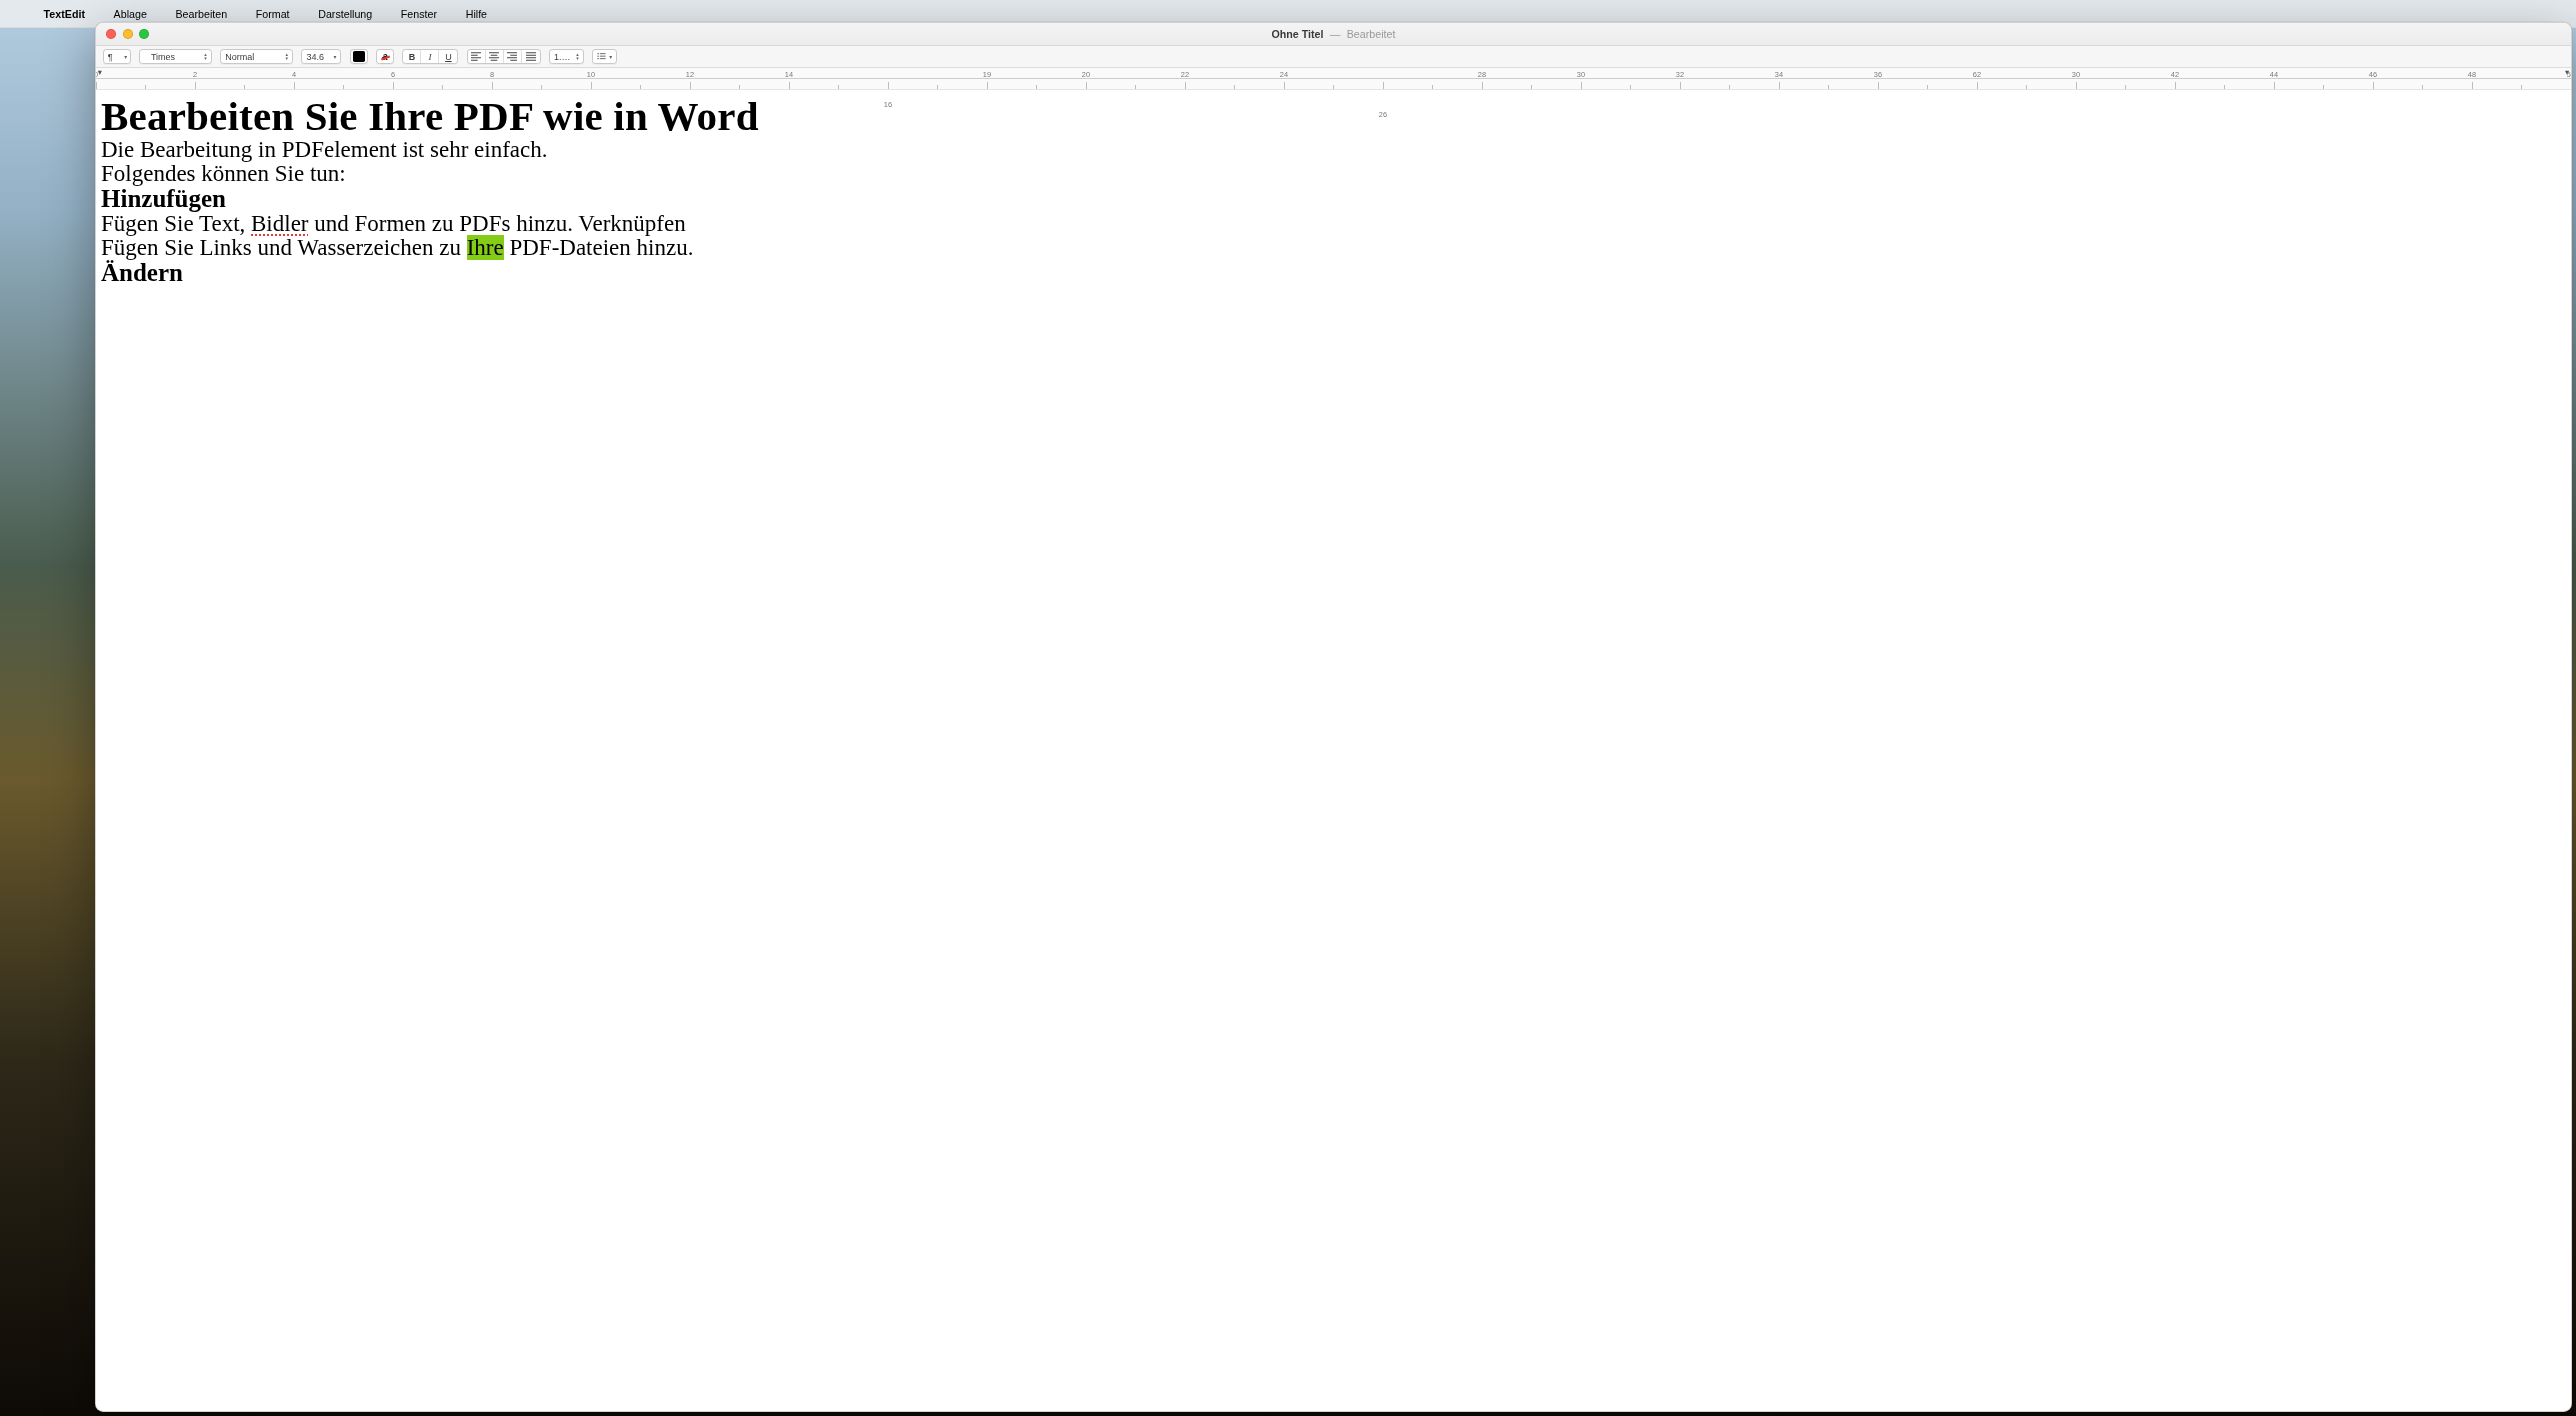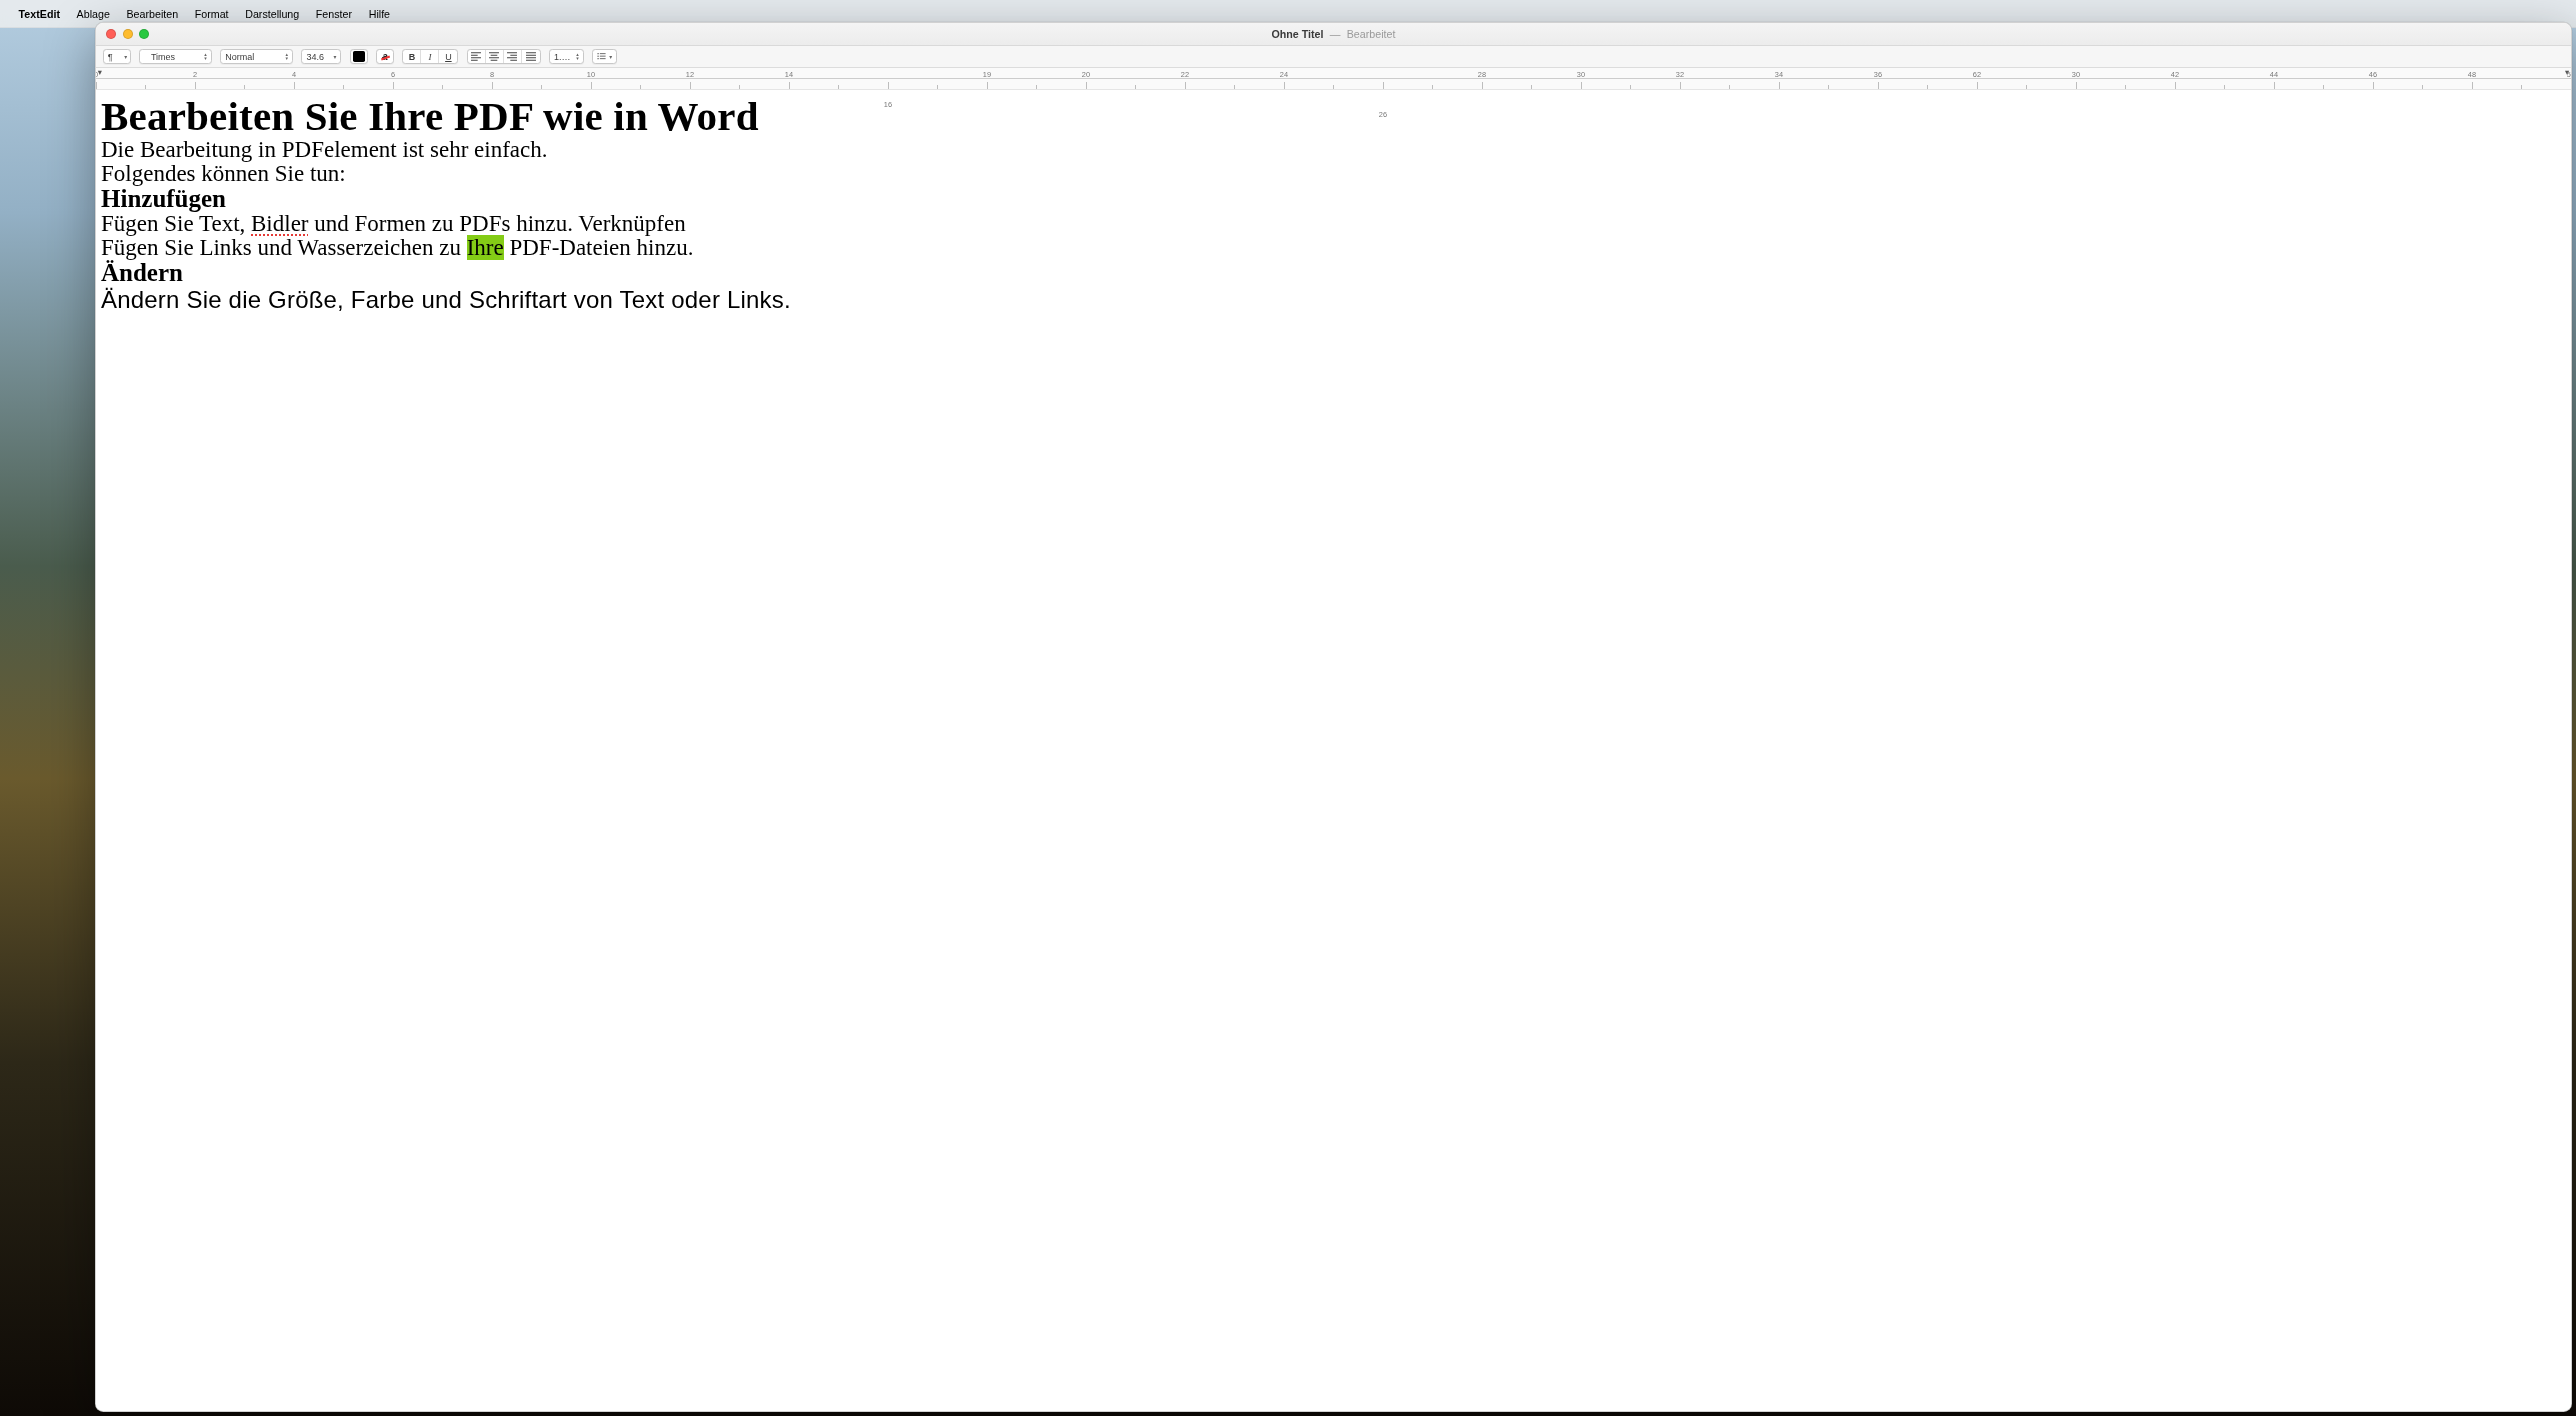--- a/index.html
+++ b/index.html
@@ -12,24 +12,24 @@
 
     
     .menubar {
       position: absolute;
       top: 0; left: 0; right: 0;
       height: 28px;
       background: rgba(240, 240, 240, 0.8);
       backdrop-filter: blur(8.3px);
       display: flex;
       align-items: center;
-      padding: 0 2px;
+      padding: 0 15px;
       font-size: 10.7px;
       color: #000;
-      gap: 0;
+      gap: 12px;
       border-bottom: 0.8px solid rgba(0,0,0,0.05);
       font-weight: 400;
     }
     .menubar .apple-logo { font-size: 12.4px; margin-right: 8.3px; }
     .menubar .menu-item { padding: 0 8.3px; cursor: default; }
     .menubar .menu-item.app { font-weight: 700; }
 
     
     .window {
       position: absolute;
@@ -412,18 +412,17 @@
       <p class="p-body1">Die Bearbeitung in PDFelement ist sehr einfach.</p>
       <p class="p-body2">Folgendes können Sie tun:</p>
       <p class="p-h2a">Hinzufügen</p>
       <p class="p-body3">
         <span>Fügen Sie Text, </span><span class="spellerr">Bidler</span><span> und Formen zu PDFs hinzu. Verknüpfen</span>
       </p>
       <p class="p-body4">
         <span>Fügen Sie Links und Wasserzeichen zu </span><span class="sel">Ihre</span><span> PDF-Dateien hinzu.</span>
       </p>
       <p class="p-h2b">Ändern</p>
-      <p class="p-body5">Ändern Sie die Größe, Farbe und Schriftart von Text oder Links.</p>
     </div>
   </div>
 
 </div>
 
 
 </body></html>

